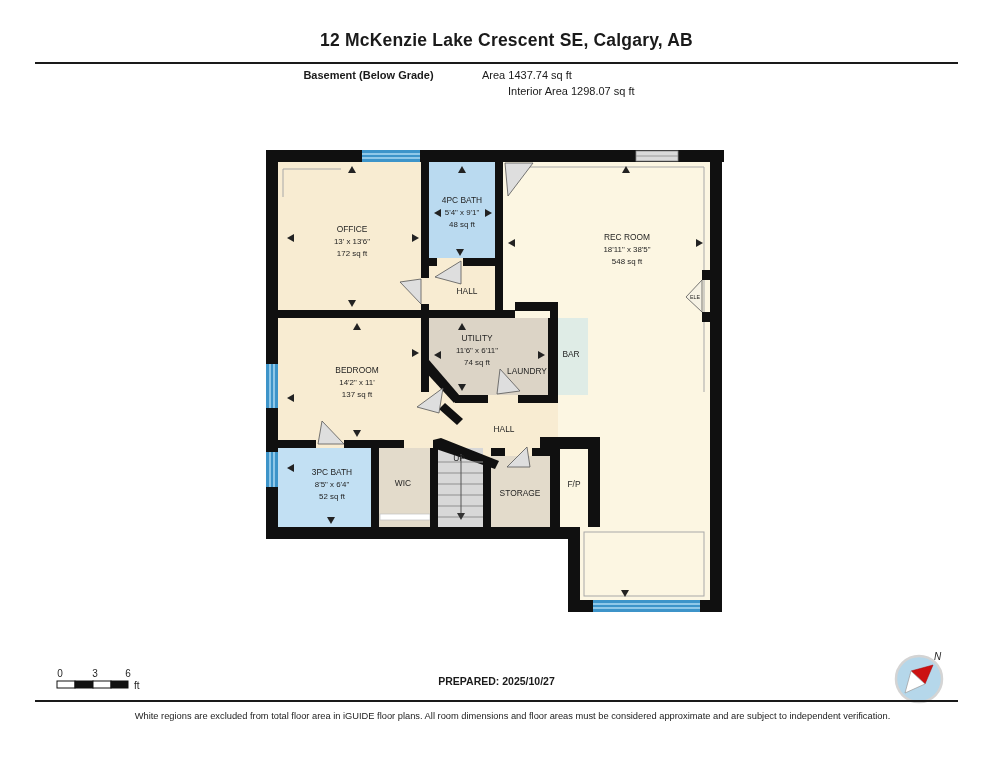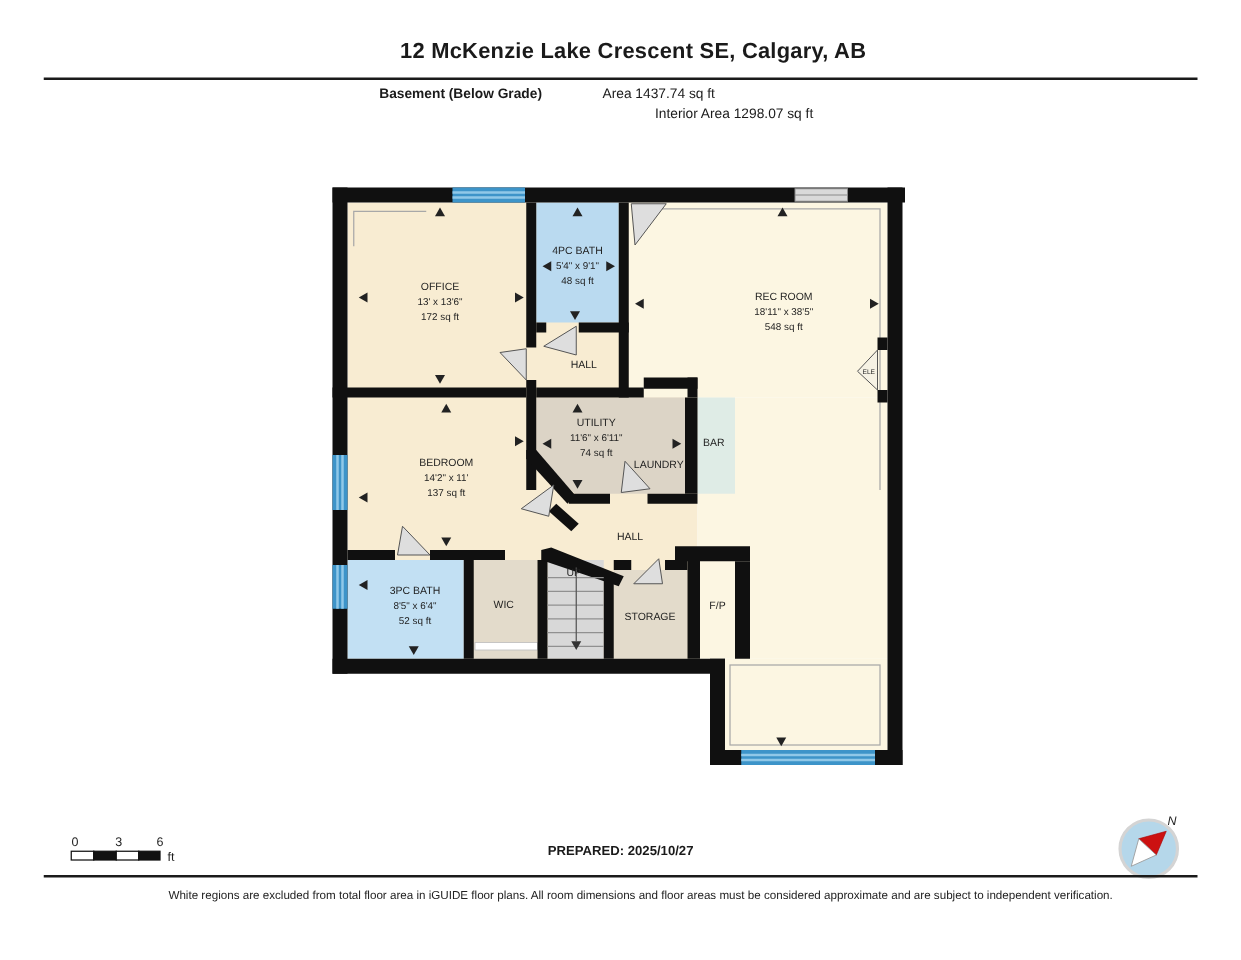--- a/index.html
+++ b/index.html
@@ -5,21 +5,21 @@
   html,body{margin:0;padding:0;background:#ffffff;}
   #page{position:relative;width:993px;height:768px;background:#ffffff;overflow:hidden;
         font-family:"Liberation Sans", sans-serif;color:#1a1a1a;}
   .abs{position:absolute;}
   #title{top:30px;left:0;width:100%;text-align:center;font-size:17.5px;font-weight:bold;letter-spacing:.2px;padding-left:10px;}
   .rule{left:35px;width:923px;height:2px;background:#1a1a1a;}
   #rule-top{top:62px;}
   #rule-bottom{top:700px;}
   #floor-label{top:69px;left:240px;width:257px;text-align:center;font-size:11px;font-weight:bold;}
   #area-label{top:69px;left:482px;font-size:11px;}
-  #interior-label{top:85px;left:524px;font-size:11px;}
+  #interior-label{top:85px;left:508px;font-size:11px;}
   #prepared{top:675px;left:0;width:100%;text-align:center;font-size:10.5px;font-weight:bold;}
   #disclaimer{top:711px;left:16px;width:100%;text-align:center;font-size:9.3px;color:#222;}
   svg text{font-family:"Liberation Sans", sans-serif;fill:#1f1f1f;}
   .rname{font-size:8.4px;}
   .rdim{font-size:7.9px;}
   .tiny{font-size:5.3px;}
   .wall{fill:#101010;}
   .warm{fill:#f8ecd2;}
   .reccream{fill:#fcf6e2;}
   .bath{fill:#badaf0;}

